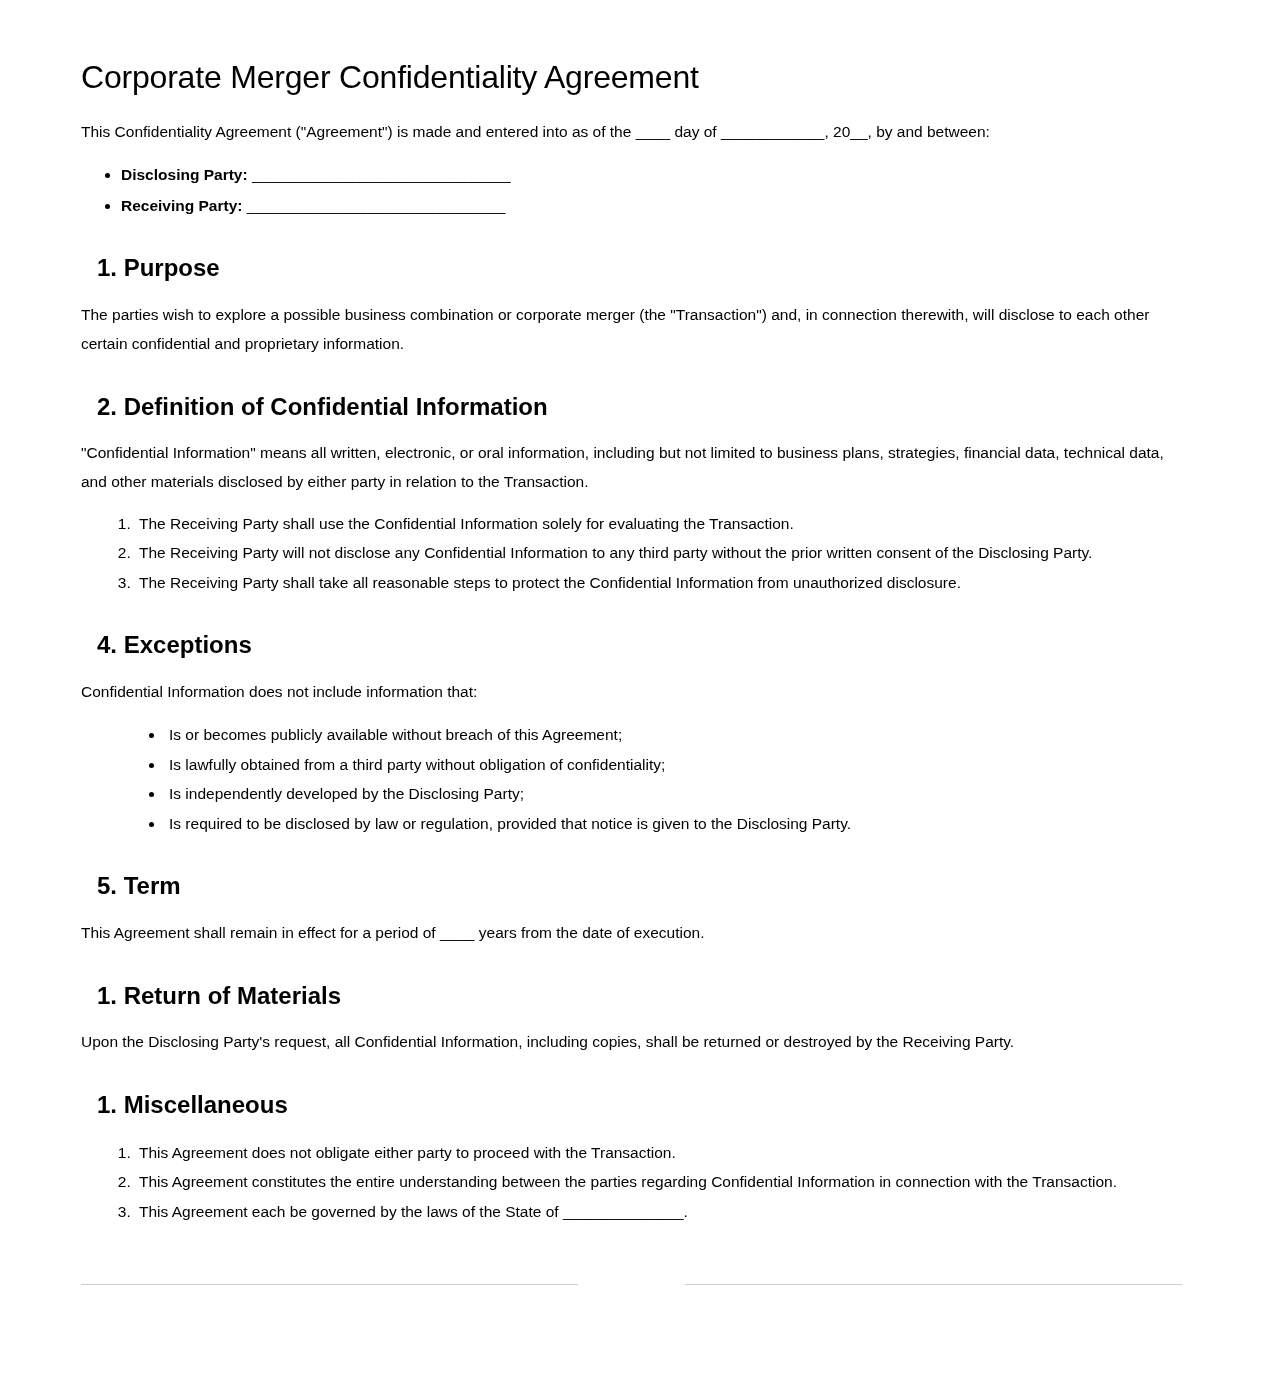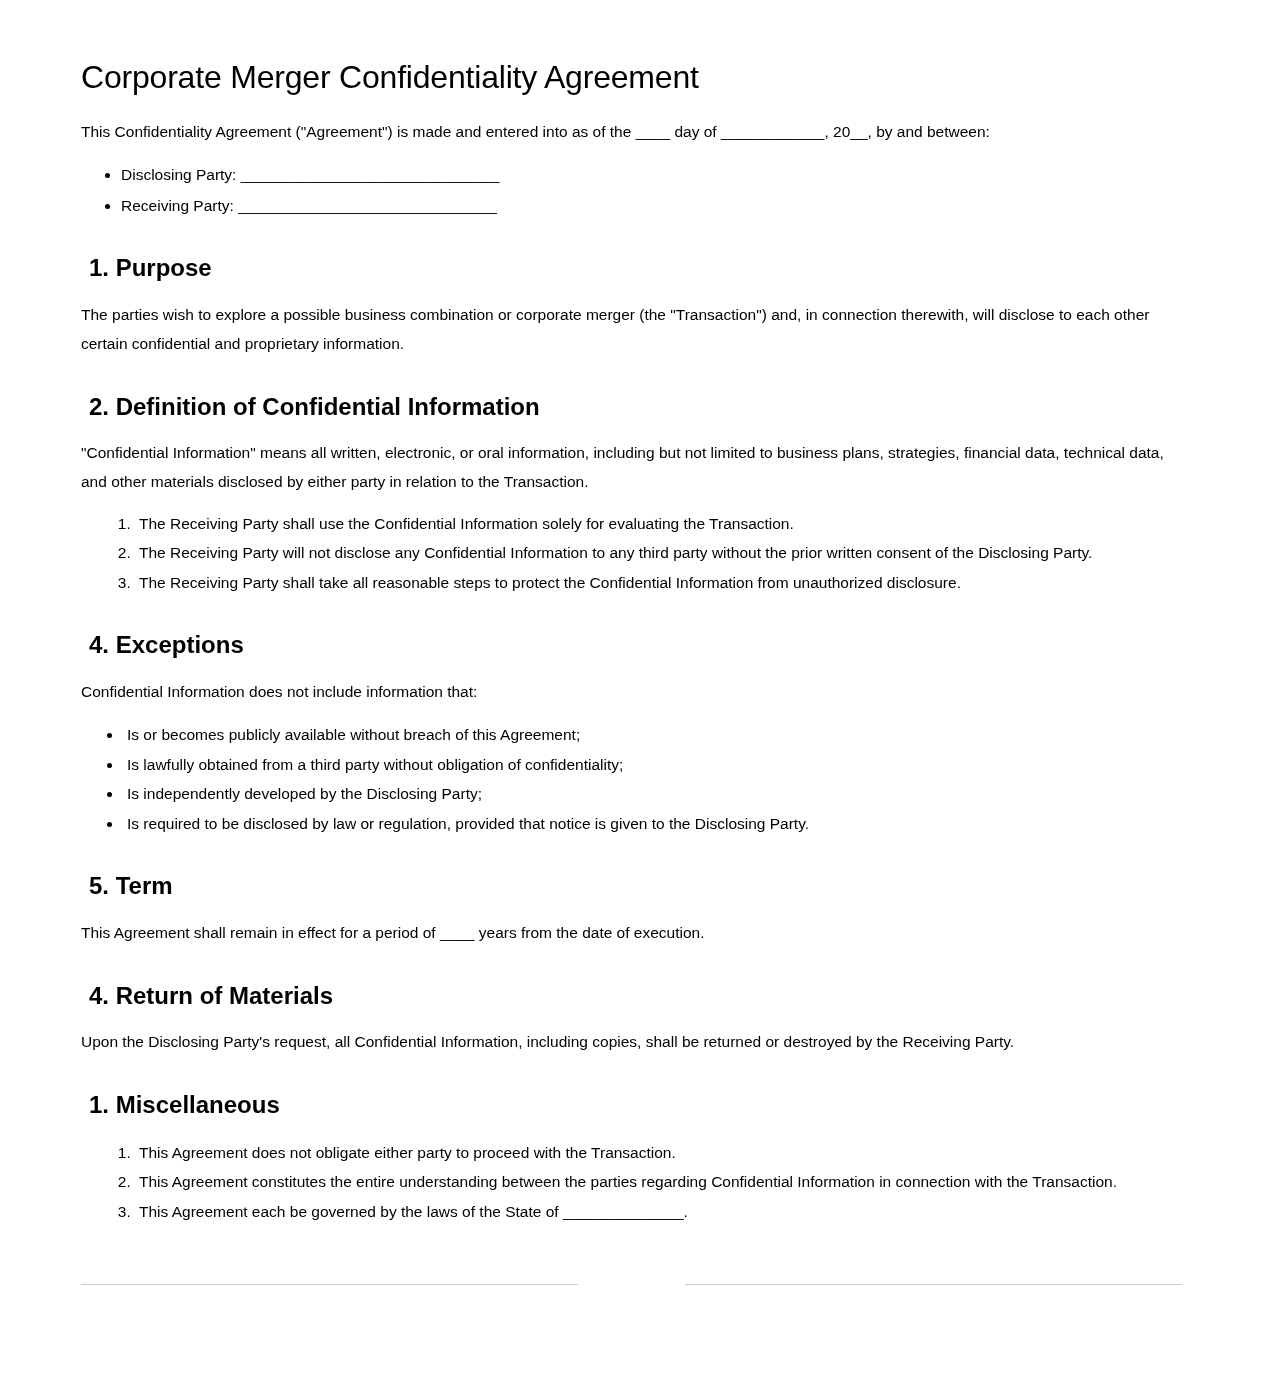--- a/index.html
+++ b/index.html
@@ -26,21 +26,21 @@
     font-size: 32px;
     font-weight: normal;
     line-height: 1.2;
     margin: 14px 0 22px 0;
     letter-spacing: -0.2px;
   }
   h2.section-heading {
     font-size: 24px;
     font-weight: bold;
     line-height: 1.2;
-    margin: 34px 0 18px 8px;
+    margin: 34px 0 18px 16px;
   }
   p.body-text {
     font-size: 15.5px;
     line-height: 1.85;
     margin: 4px 0 10px 0;
     max-width: 1085px;
   }
   p.intro {
     margin-bottom: 14px;
   }
@@ -48,21 +48,21 @@
     list-style: disc;
     margin: 0 0 6px 0;
     padding-left: 40px;
   }
   ul.party-list li {
     font-size: 15.5px;
     line-height: 1.85;
     margin-bottom: 2px;
   }
   ul.party-list li b {
-    font-weight: normal;
+    font-weight: bold;
   }
   ol.num-list {
     margin: 12px;
     padding-left: 42px;
     list-style: decimal;
   }
   ol.num-list li {
     font-size: 15.5px;
     line-height: 1.9;
     padding-left: 4px;
@@ -70,20 +70,21 @@
   }
   ul.bullet-list {
     margin: 14px 0 0 0;
     padding-left: 42px;
     list-style: disc;
   }
   ul.bullet-list li {
     font-size: 15.5px;
     line-height: 1.9;
     padding-left: 4px;
+    margin-left: 42px;
   }
   .blank {
     white-space: pre;
   }
   .sig-area {
     margin-top: 58px;
     display: flex;
     flex-direction: row;
     gap: 107px;
   }
@@ -133,21 +134,21 @@
   <ul class="bullet-list">
     <li>Is or becomes publicly available without breach of this Agreement;</li>
     <li>Is lawfully obtained from a third party without obligation of confidentiality;</li>
     <li>Is independently developed by the Disclosing Party;</li>
     <li>Is required to be disclosed by law or regulation, provided that notice is given to the Disclosing Party.</li>
   </ul>
 
   <h2 class="section-heading">5. Term</h2>
   <p class="body-text">This Agreement shall remain in effect for a period of ____ years from the date of execution.</p>
 
-  <h2 class="section-heading">4. Return of Materials</h2>
+  <h2 class="section-heading">1. Return of Materials</h2>
   <p class="body-text">Upon the Disclosing Party's request, all Confidential Information, including copies, shall be returned or destroyed by the Receiving Party.</p>
 
   <h2 class="section-heading">1. Miscellaneous</h2>
   <ol class="num-list">
     <li>This Agreement does not obligate either party to proceed with the Transaction.</li>
     <li>This Agreement constitutes the entire understanding between the parties regarding Confidential Information in connection with the Transaction.</li>
     <li>This Agreement each be governed by the laws of the State of ______________.</li>
   </ol>
 
   <div class="sig-area">

